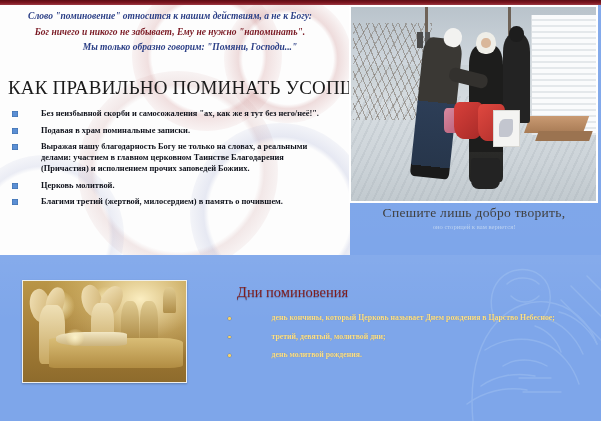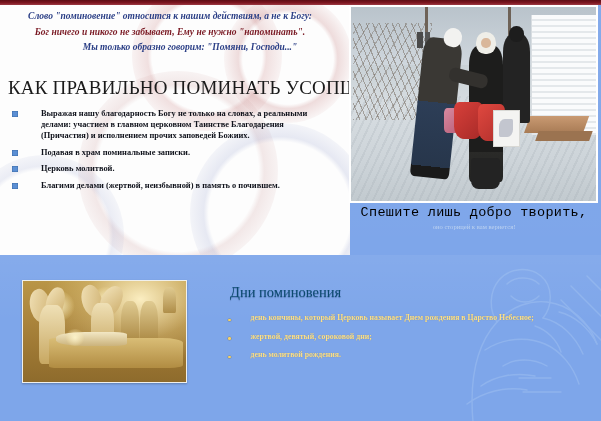--- a/index.html
+++ b/index.html
@@ -179,22 +179,22 @@
   .ph-boots{position:absolute;left:49%;top:78%;width:12%;height:16%;
     background:#232323;border-radius:12% 12% 26% 26%;}
 
   
   .caption{
     position:absolute;left:349px;top:205px;width:250px;z-index:11;
     text-align:center;
   }
   .caption-main{
     display:block;
-    font-family:Liberation Mono, monospace;
-    font-size:13.5px;line-height:16px;color:#000000;
+    font-family:Liberation Serif, serif;
+    font-size:13.5px;line-height:16px;color:#404040;
     letter-spacing:0.3px;
   }
   .caption-sub{
     display:block;margin-top:1px;
     font-family:"Liberation Serif",serif;
     font-size:6.6px;line-height:9px;color:#bcd2f0;
   }
 
   
   .icon-wm{
@@ -221,31 +221,31 @@
   .wing{position:absolute;background:linear-gradient(120deg,#f3e4bb,#cdae6c);border-radius:60% 40% 55% 45%;}
   .robe{position:absolute;background:linear-gradient(to bottom,#efe0b6,#c8a862);border-radius:34% 34% 12% 12%;}
   .bier{position:absolute;left:16%;top:56%;width:82%;height:30%;
     background:linear-gradient(to bottom,#d9bd76,#b18c42);border-radius:6% 16% 10% 6%;}
   .body-w{position:absolute;left:20%;top:50%;width:44%;height:14%;
     background:linear-gradient(to bottom,#f2e7c4,#cbb37c);border-radius:40% 18% 18% 40%;}
   .mourner{position:absolute;background:linear-gradient(to bottom,#e0cb92,#a8853f);border-radius:40% 40% 10% 10%;}
 
   
   .days-title{
-    position:absolute;left:230px;top:283px;z-index:6;
-    font-family:"Liberation Serif",serif;
-    font-size:14.5px;line-height:18px;color:#0c4a6e;
+    position:absolute;left:237px;top:283px;z-index:6;
+    font-family:"Liberation Serif",serif;
+    font-size:14.5px;line-height:18px;color:#7f1d1d;
     text-shadow:0 1px 1px rgba(40,70,130,.45);
     white-space:nowrap;
   }
   .days{
     position:absolute;left:228px;top:313px;width:360px;z-index:6;
   }
   .day{
-    display:flex;align-items:center;margin-bottom:8.5px;
+    display:flex;align-items:flex-start;margin-bottom:8.5px;gap:21px;
   }
   .day .dot{
     flex:0 0 auto;width:2.5px;height:2.5px;border-radius:50%;
     background:#f6d36a;margin-top:4px;margin-right:20px;
     box-shadow:0 0 0 .5px rgba(120,90,20,.4);
   }
   .day .dtxt{
     font-family:"Liberation Serif",serif;
     font-size:7.8px;line-height:10px;font-weight:bold;
     color:#fbe08a;
@@ -284,33 +284,37 @@
     <span class="epi-line l1">Слово "поминовение" относится к нашим действиям, а не к Богу:</span>
     <span class="epi-line l2">Бог ничего и никого не забывает, Ему не нужно "напоминать".</span>
     <span class="epi-line l3">Мы только образно говорим: "Помяни, Господи..."</span>
   </div>
 
   <div class="heading">КАК ПРАВИЛЬНО ПОМИНАТЬ УСОПШИХ?</div>
 
   <div class="bullets">
     <div class="bullet">
       <span class="mark"></span>
-      <span class="txt">Выражая нашу благодарность Богу не только на словах, а реальными делами: участием в главном церковном Таинстве Благодарения (Причастия) и исполнением прочих заповедей Божиих.</span>
+      <span class="txt">Без неизбывной скорби и самосожаления "ах, как же я тут без него/неё!".</span>
     </div>
     <div class="bullet">
       <span class="mark"></span>
       <span class="txt">Подавая в храм поминальные записки.</span>
     </div>
     <div class="bullet">
       <span class="mark"></span>
-      <span class="txt">Церковь молитвой.</span>
+      <span class="txt">Выражая нашу благодарность Богу не только на словах, а реальными делами: участием в главном церковном Таинстве Благодарения (Причастия) и исполнением прочих заповедей Божиих.</span>
     </div>
     <div class="bullet">
       <span class="mark"></span>
-      <span class="txt">Благими делами (жертвой, неизбывной) в память о почившем.</span>
+      <span class="txt">Церковь молитвой.</span>
+    </div>
+    <div class="bullet">
+      <span class="mark"></span>
+      <span class="txt">Благими третий (жертвой, милосердием) в память о почившем.</span>
     </div>
   </div>
 
   <div class="right-blue-shade"></div>
 
   <div class="photo-frame">
     <div class="photo">
       <div class="ph-sky"></div>
       <div class="ph-ground"></div>
       <div class="ph-path"></div>
@@ -386,21 +390,21 @@
   </div>
 
   <div class="days-title">Дни поминовения</div>
   <div class="days">
     <div class="day">
       <span class="dot"></span>
       <span class="dtxt">день кончины, который Церковь называет Днем рождения в Царство Небесное;</span>
     </div>
     <div class="day">
       <span class="dot"></span>
-      <span class="dtxt">жертвой, девятый, сороковой дни;</span>
+      <span class="dtxt">третий, девятый, молитвой дни;</span>
     </div>
     <div class="day">
       <span class="dot"></span>
       <span class="dtxt">день молитвой рождения.</span>
     </div>
   </div>
 
 </div>
 
 </body></html>

